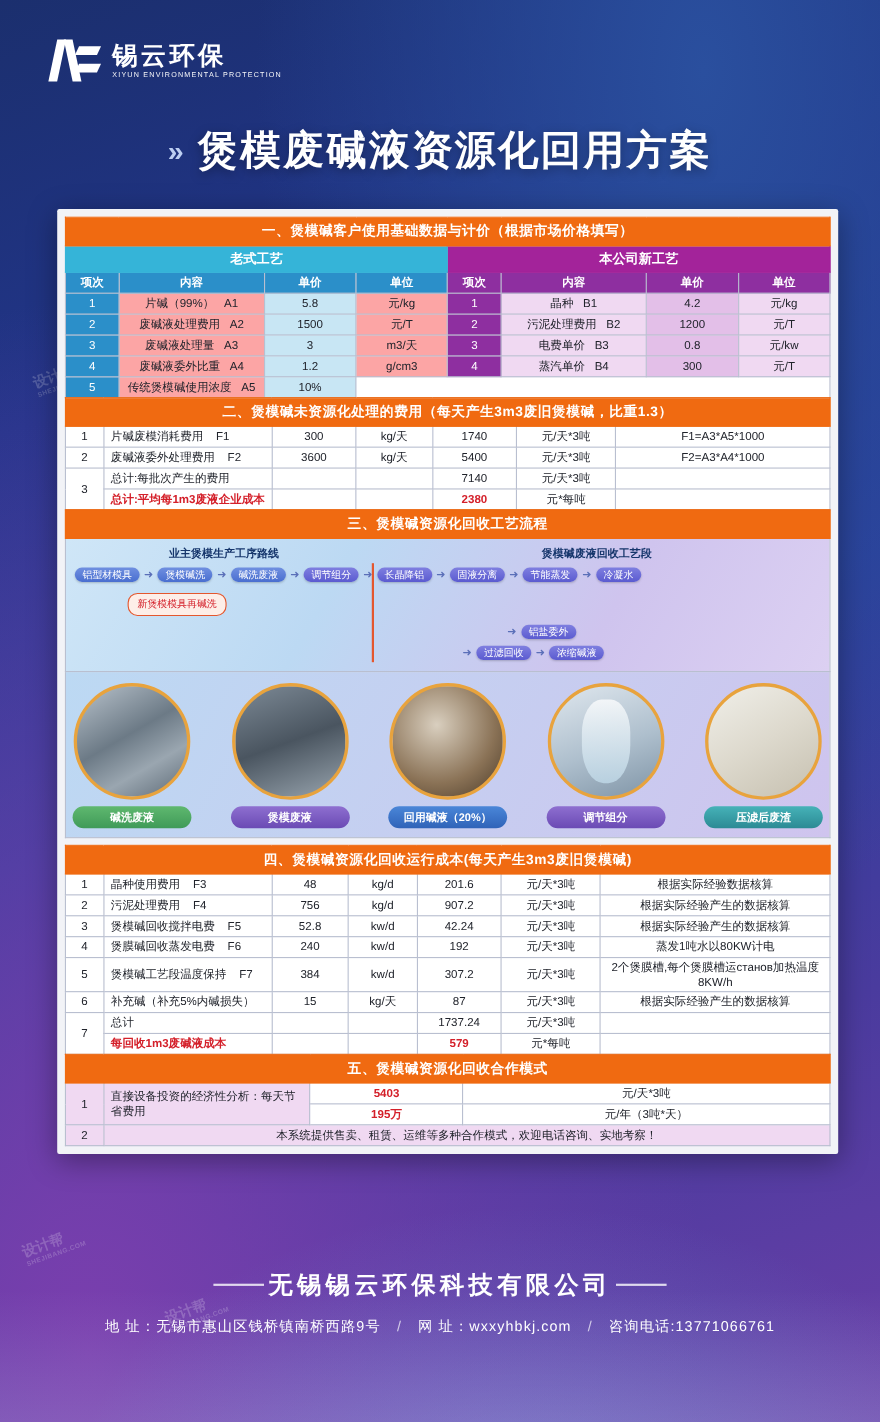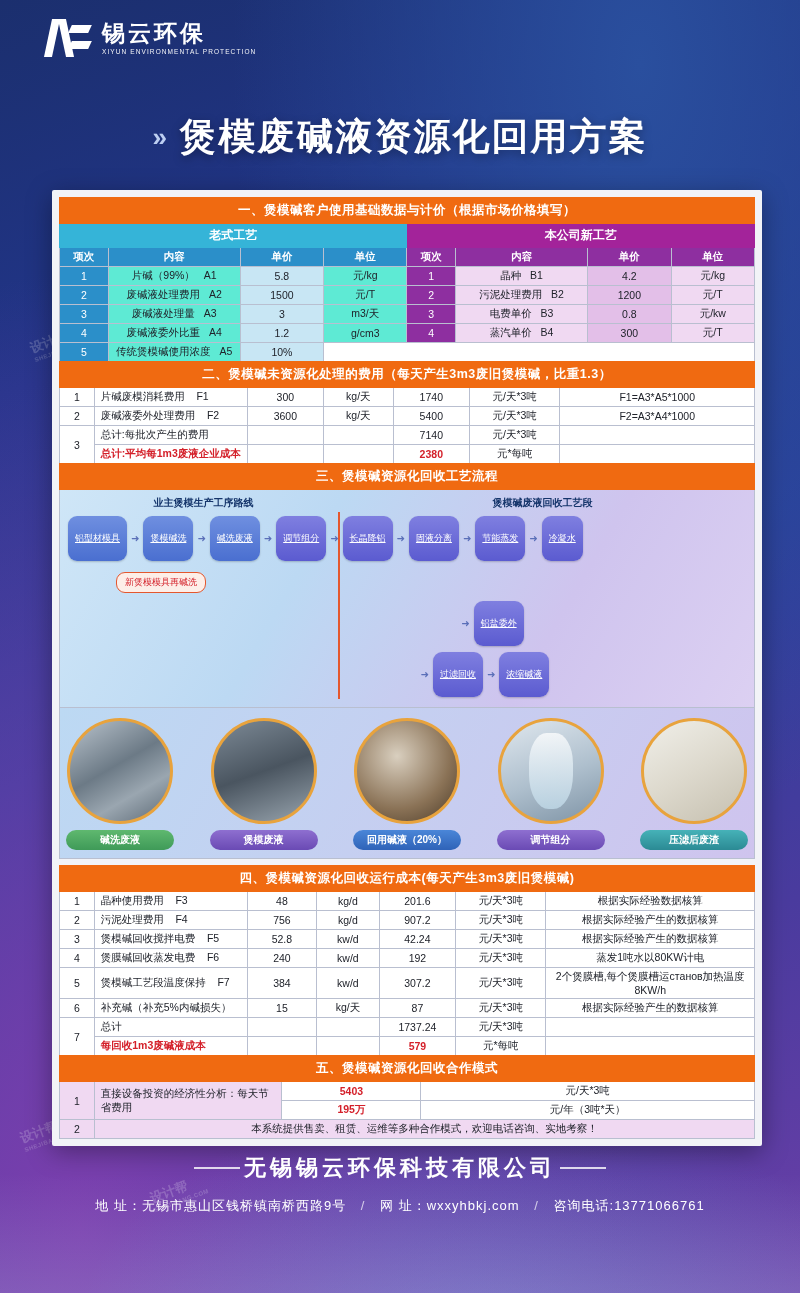--- a/index.html
+++ b/index.html
@@ -13,21 +13,21 @@
     position:relative;
   }
   .bgwave{position:absolute;left:0;right:0;bottom:0;height:240px;
     background:radial-gradient(ellipse at 60% 120%, rgba(120,170,230,.35) 0%, rgba(120,170,230,0) 60%);
     pointer-events:none;}
   .bgwave2{position:absolute;left:0;right:0;bottom:0;height:120px;
     background:linear-gradient(to top, rgba(200,220,245,.18), rgba(200,220,245,0));
     pointer-events:none;}
 
   
-  .logo{position:absolute;left:46px;top:15px;display:flex;align-items:center;gap:10px;}
+  .logo{position:absolute;left:46px;top:32px;display:flex;align-items:center;gap:10px;}
   .logo .mark{width:46px;height:46px;position:relative;}
   .logo .mark:before,.logo .mark:after{content:"";position:absolute;background:#fff;}
   .logo .mark:before{left:2px;top:4px;width:8px;height:38px;transform:skewX(-12deg);}
   .logo .mark:after{left:16px;top:4px;width:8px;height:38px;transform:skewX(12deg);}
   .logo .mark i{position:absolute;left:24px;top:10px;width:20px;height:8px;background:#fff;transform:skewX(-25deg);}
   .logo .mark i.b{top:26px;}
   .logo .txt{color:#fff;line-height:1.05;}
   .logo .cn{font-size:23px;font-weight:bold;letter-spacing:3px;}
   .logo .en{font-size:6.5px;letter-spacing:1.1px;opacity:.95;margin-top:4px;}
 
@@ -39,40 +39,40 @@
   
   .panel{position:absolute;left:52px;top:190px;width:696px;background:#f2f3f7;padding:7px;border-radius:2px;
     box-shadow:0 6px 26px rgba(0,0,0,.35);}
   table{border-collapse:collapse;width:100%;}
   td,th{border:1px solid #b9bfd0;font-size:10.5px;color:#20232b;padding:2px 3px;text-align:center;}
   .bar{background:#f06a11;color:#fff;font-weight:bold;font-size:12.5px;padding:4px 16px;text-align:center;letter-spacing:.5px;border:1px solid #f06a11;}
   .sub-old{background:#35b4d8;color:#fff;font-weight:bold;font-size:12px;padding:3px 0;border:1px solid #35b4d8;}
   .sub-new{background:#a3239a;color:#fff;font-weight:bold;font-size:12px;padding:3px 0;border:1px solid #a3239a;}
   .hd-old{background:#2b8fc9;color:#fff;font-weight:bold;}
   .hd-new{background:#8e2fa0;color:#fff;font-weight:bold;}
-  .c-old1{background:#5eead4;margin-left:11px;}
+  .c-old1{background:#fca5a5;margin-left:11px;}
   .c-old2{background:#c8e6f4;}
   .c-new1{background:#f0d9f2;}
   .c-new2{background:#e3bfe8;}
   .idx-old{background:#2b8fc9;color:#fff;}
   .idx-new{background:#8e2fa0;color:#fff;}
   .white{background:#fff;}
   .red{color:#d4202a;font-weight:bold;}
   .lb{text-align:left;padding-left:6px;}
 
   
   .flow{position:relative;background:linear-gradient(120deg,#cfe6f7 0%,#bcd9f3 35%,#cfc4ee 70%,#dcd0f2 100%);
     border:1px solid #b9bfd0;border-top:none;padding:6px 8px 10px;}
   .flow-heads{display:flex;font-size:10px;color:#15356b;font-weight:bold;}
   .flow-heads .h1{width:40%;text-align:center;}
   .flow-heads .h2{width:60%;text-align:center;}
   .vdiv{position:absolute;left:40%;top:22px;bottom:8px;width:2px;background:#e4572e;}
   .chips{display:flex;align-items:center;gap:4px;margin-top:6px;flex-wrap:nowrap;}
   .chip{background:linear-gradient(180deg,#6f8fe0,#4a6fd0);color:#fff;font-size:9px;border-radius:9px;
-    padding:16px 7px;white-space:nowrap;box-shadow:0 1px 2px rgba(0,0,0,.2);text-decoration:underline;}
+    padding:0 7px;white-space:nowrap;box-shadow:0 1px 2px rgba(0,0,0,.2);}
   .chip.alt{background:linear-gradient(180deg,#7f7fe0,#5b5bd0);}
   .arr{color:#5a6fb8;font-size:10px;}
   .redbox{display:inline-block;border:1px solid #e4572e;color:#d4202a;font-size:9px;border-radius:9px;
     padding:3px 8px;background:#fdeee8;}
   .row2{display:flex;align-items:center;gap:4px;margin-top:8px;margin-left:58%;}
   .row3{display:flex;align-items:center;gap:4px;margin-top:6px;margin-left:52%;}
 
   
   .photos{background:linear-gradient(120deg,#bcd9f3,#cfc4ee);border:1px solid #b9bfd0;border-top:none;padding:10px 6px 8px;}
   .pgrid{display:flex;justify-content:space-between;}

